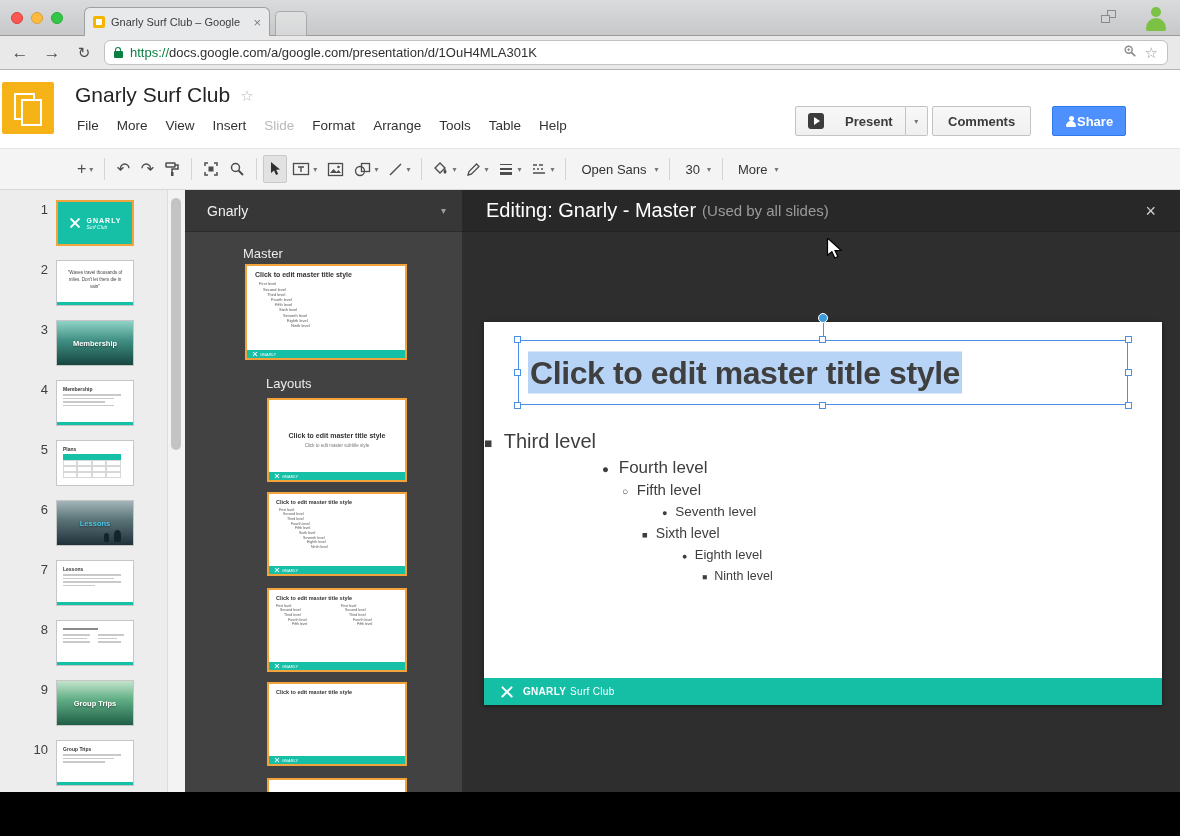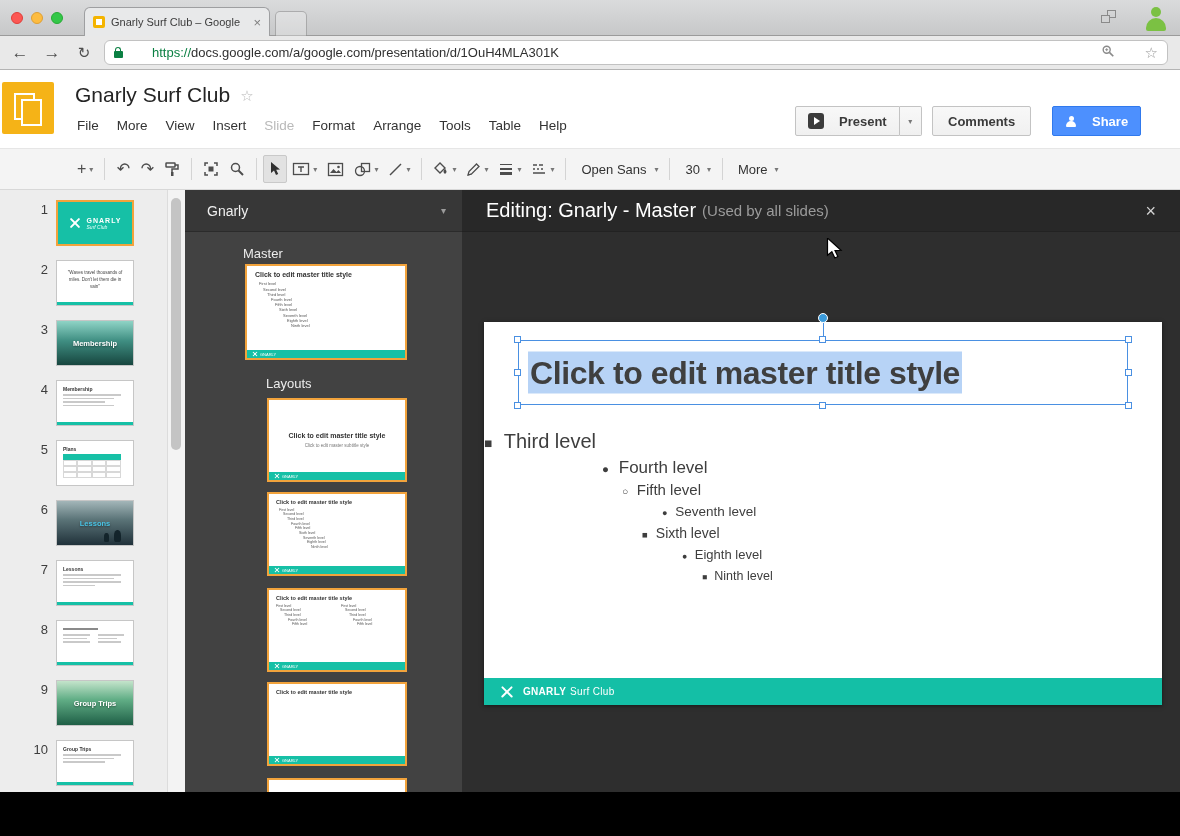--- a/index.html
+++ b/index.html
@@ -31,21 +31,21 @@
   .avatar { position:absolute; right:11px; top:5px; width:26px; height:26px; overflow:hidden; }
   .avatar .head { position:absolute; left:8px; top:2px; width:10px; height:10px; border-radius:50%; background:#7bc143; }
   .avatar .shoulders { position:absolute; left:3px; top:13px; width:20px; height:13px; border-radius:10px 10px 2px 2px; background:#7bc143; }
 
   
   .addressbar { position:absolute; left:0; top:36px; width:100%; height:34px; background:#e9e9e9;
     border-bottom:1px solid #b4b4b4; display:flex; align-items:center; }
   .navbtn { font-size:17px; color:#4f4f4f; width:24px; text-align:center; margin-left:8px; }
   .navbtn.reload { font-size:15px; }
   .omnibox { flex:1; height:25px; margin:0 12px 0 8px; background:#fff; border:1px solid #c2c2c2;
-    border-radius:6px; display:flex; align-items:center; padding:0 9px;gap:22px; }
+    border-radius:6px; display:flex; align-items:center; padding:0 9px; }
   .lock { width:9px; height:7px; background:#0b8043; border-radius:1px; position:relative; margin:3px 7px 0 0; flex:0 0 auto;}
   .lock::before { content:""; position:absolute; left:1.2px; top:-4px; width:4px; height:4px;
     border:1.5px solid #0b8043; border-bottom:none; border-radius:3px 3px 0 0; }
   .urltext { font-size:13px; white-space:nowrap; overflow:hidden; flex:1; }
   .urltext .scheme { color:#0b8043; }
   .urltext .rest { color:#303030; }
   .obicon { margin-left:8px; flex:0 0 auto; }
   .staricon { font-size:15px; color:#9a9a9a; margin-left:8px; flex:0 0 auto; }
 
   
@@ -58,26 +58,26 @@
   .doctitle { font-size:21px; color:#242424; }
   .titlestar { font-size:15px; color:#b9b9b9; margin-top:2px; }
   .menubar { position:absolute; left:68px; top:44px; display:flex; }
   .menuitem { font-size:13.5px; color:#333; padding:4px 9px; border-radius:2px; }
   .menuitem.disabled { color:#b9b9b9; }
   .hbtn { position:absolute; top:36px; height:30px; display:flex; align-items:center; font-size:13px;
     border:1px solid #c3c3c3; border-radius:2px; background:linear-gradient(#f8f8f8,#f0f0f0); color:#3a3a3a; }
   .presentgroup { left:795px; display:flex; align-items:stretch; border:none; background:none; padding:0; }
   .presentgroup .seg { display:flex; align-items:center; border:1px solid #c3c3c3;
     background:linear-gradient(#f8f8f8,#f0f0f0); }
-  .presentgroup .seg.main { border-radius:2px 0 0 2px; padding:0 12px; gap:15px; font-weight:bold; color:#3a3a3a; font-size:13px;}
+  .presentgroup .seg.main { border-radius:2px 0 0 2px; padding:0 12px; gap:21px; font-weight:bold; color:#3a3a3a; font-size:13px;}
   .presentgroup .seg.dd { border-left:none; border-radius:0 2px 2px 0; width:22px; justify-content:center; }
   .playicon { width:16px; height:16px; background:#3c3c3c; border-radius:3px; display:flex; align-items:center; justify-content:center; }
   .playicon::after { content:""; border-left:6px solid #fff; border-top:4px solid transparent; border-bottom:4px solid transparent; margin-left:1px; }
   .commentsbtn { left:932px; padding:0 15px; font-weight:bold; }
-  .sharebtn { left:1052px; padding:0 12px; gap:15px; background:#4d90fe; border:1px solid #3079ed; color:#fff; font-weight:bold; }
+  .sharebtn { left:1052px; padding:0 12px; gap:0; background:#4d90fe; border:1px solid #3079ed; color:#fff; font-weight:bold; }
   .personicon { width:12px; height:11px; position:relative; }
   .personicon::before { content:""; position:absolute; left:3.5px; top:0; width:5px; height:5px; border-radius:50%; background:#fff; }
   .personicon::after { content:""; position:absolute; left:1px; top:5.5px; width:10px; height:5.5px; border-radius:5px 5px 1px 1px; background:#fff; }
   .ddcaret { font-size:8px; color:#777; }
 
   
   .toolbar { position:absolute; left:0; top:148px; width:100%; height:42px; background:#f4f4f4;
     border-top:1px solid #e6e6e6; border-bottom:1px solid #d8d8d8; display:flex; align-items:center; padding-left:72px; }
   .tbtn { height:28px; min-width:24px; display:flex; align-items:center; justify-content:center;
     padding:0 4px; gap:3px; border-radius:2px; border:1px solid transparent; }

